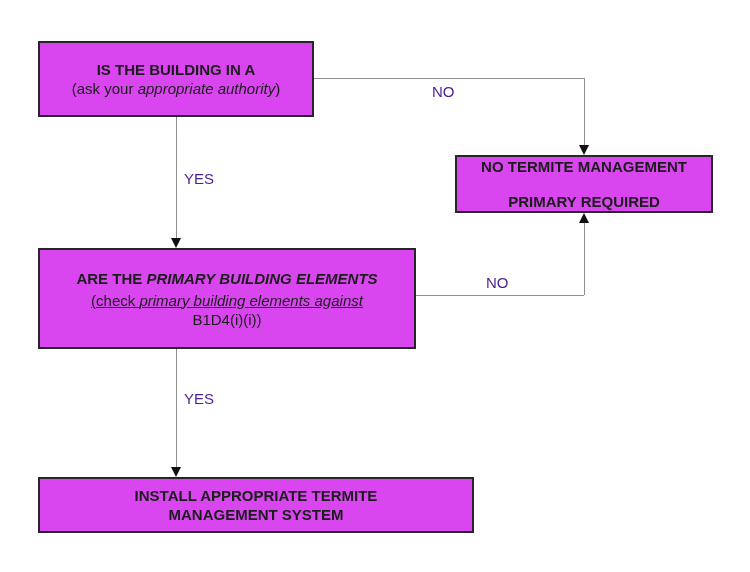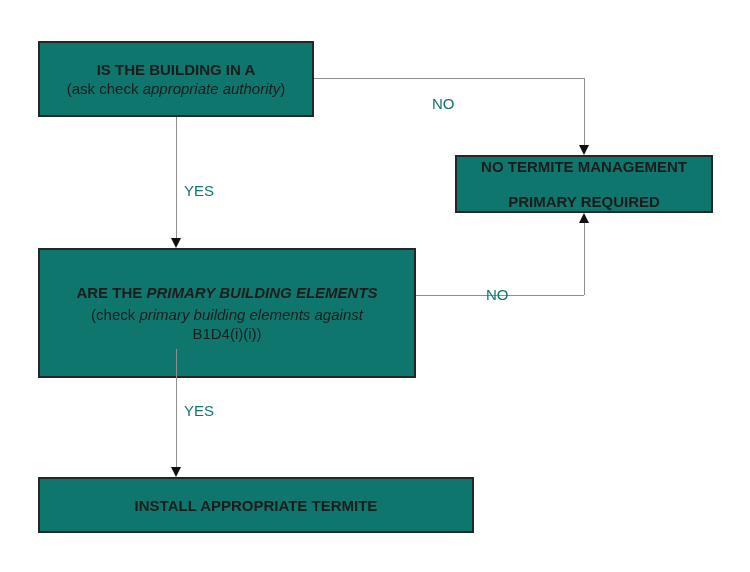--- a/index.html
+++ b/index.html
@@ -9,62 +9,61 @@
     height: 572px;
     background: #ffffff;
     font-family: "Liberation Sans", sans-serif;
     color: #1c1c1c;
     overflow: hidden;
   }
   .box {
     position: absolute;
     box-sizing: border-box;
     border: 2px solid #262626;
-    background: #0f766e;
+    background: #d946ef;
     display: flex;
     flex-direction: column;
     align-items: center;
     justify-content: center;
     text-align: center;
   }
   .line {
     font-size: 15px;
     line-height: 19px;
     white-space: nowrap;
   }
   .bold   { font-weight: bold; }
   .italic { font-style: italic; }
-  .note-gap { margin-top: 3px; }
+  .note-gap { margin-top: 3px; text-decoration: underline; }
   .hline, .vline { position: absolute; background: #8f8f8f; }
   .hline { height: 1px; }
   .vline { width: 1px; }
   .arrow { position: absolute; width: 0; height: 0; }
   .arrow-down {
     border-left: 5px solid transparent;
     border-right: 5px solid transparent;
     border-top: 10px solid #111111;
   }
   .arrow-up {
     border-left: 5px solid transparent;
     border-right: 5px solid transparent;
     border-bottom: 10px solid #111111;
   }
   .lbl {
     position: absolute;
     font-size: 15px;
     line-height: 18px;
-    color: #0f766e;
+    color: #4c1d95;
     white-space: nowrap;
-    margin-top: 12px;
   }
 
   
   #box-q1        { left: 38px;  top: 41px;  width: 276px; height: 76px;  }
   #box-no-system { left: 455px; top: 155px; width: 258px; height: 58px; gap: 16px;  }
-  #box-q2        { left: 38px;  top: 248px; width: 378px; height: 130px; }
+  #box-q2        { left: 38px;  top: 248px; width: 378px; height: 101px; }
   #box-install   { left: 38px;  top: 477px; width: 436px; height: 56px;  }
 
   
   #c1-v     { left: 176px; top: 117px; height: 121px; }
   #c1-arrow { left: 171px; top: 238px; }
   #lbl-yes1 { left: 184px; top: 170px; }
 
   
   #c2-h     { left: 314px; top: 78px;  width: 270px; }
   #c2-v     { left: 584px; top: 78px;  height: 67px; }
@@ -82,36 +81,37 @@
   #c4-arrow { left: 171px; top: 467px; }
   #lbl-yes2 { left: 184px; top: 390px; }
 </style>
 </head>
 <body>
 
 <div class="canvas">
 
   <div class="box" id="box-q1">
     <div class="line bold">IS THE BUILDING IN A</div>
-    <div class="line"><span>(ask check </span><span class="italic">appropriate authority</span><span>)</span></div>
+    <div class="line"><span>(ask your </span><span class="italic">appropriate authority</span><span>)</span></div>
   </div>
 
   <div class="box" id="box-no-system">
     <div class="line bold">NO TERMITE MANAGEMENT</div>
     <div class="line bold">PRIMARY REQUIRED</div>
   </div>
 
   <div class="box" id="box-q2">
     <div class="line bold"><span>ARE THE </span><span class="italic">PRIMARY BUILDING ELEMENTS</span></div>
     <div class="line note-gap"><span>(check </span><span class="italic">primary building elements against</span></div>
     <div class="line">B1D4(i)(i))</div>
   </div>
 
   <div class="box" id="box-install">
     <div class="line bold">INSTALL APPROPRIATE TERMITE</div>
+    <div class="line bold">MANAGEMENT SYSTEM</div>
   </div>
 
   <div class="vline" id="c1-v"></div>
   <div class="arrow arrow-down" id="c1-arrow"></div>
   <div class="lbl" id="lbl-yes1">YES</div>
 
   <div class="hline" id="c2-h"></div>
   <div class="vline" id="c2-v"></div>
   <div class="arrow arrow-down" id="c2-arrow"></div>
   <div class="lbl" id="lbl-no1">NO</div>

